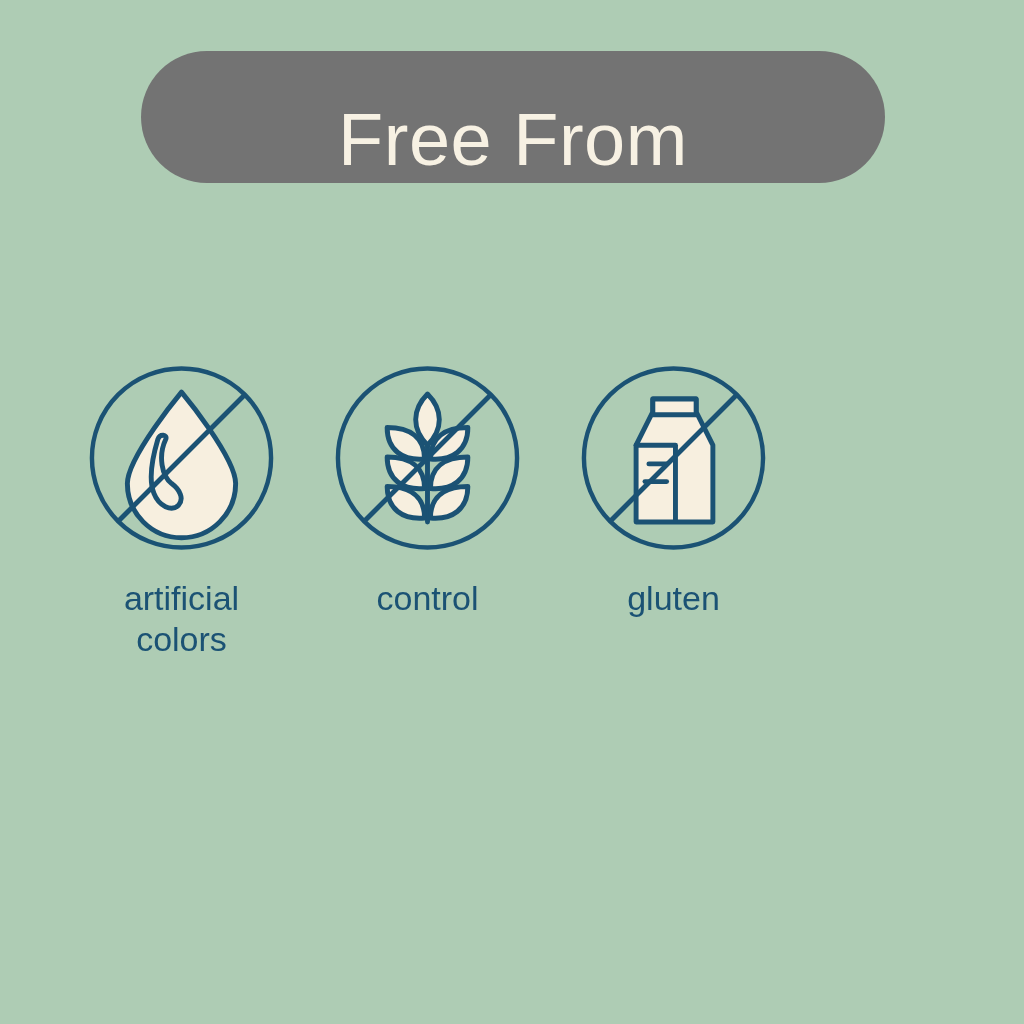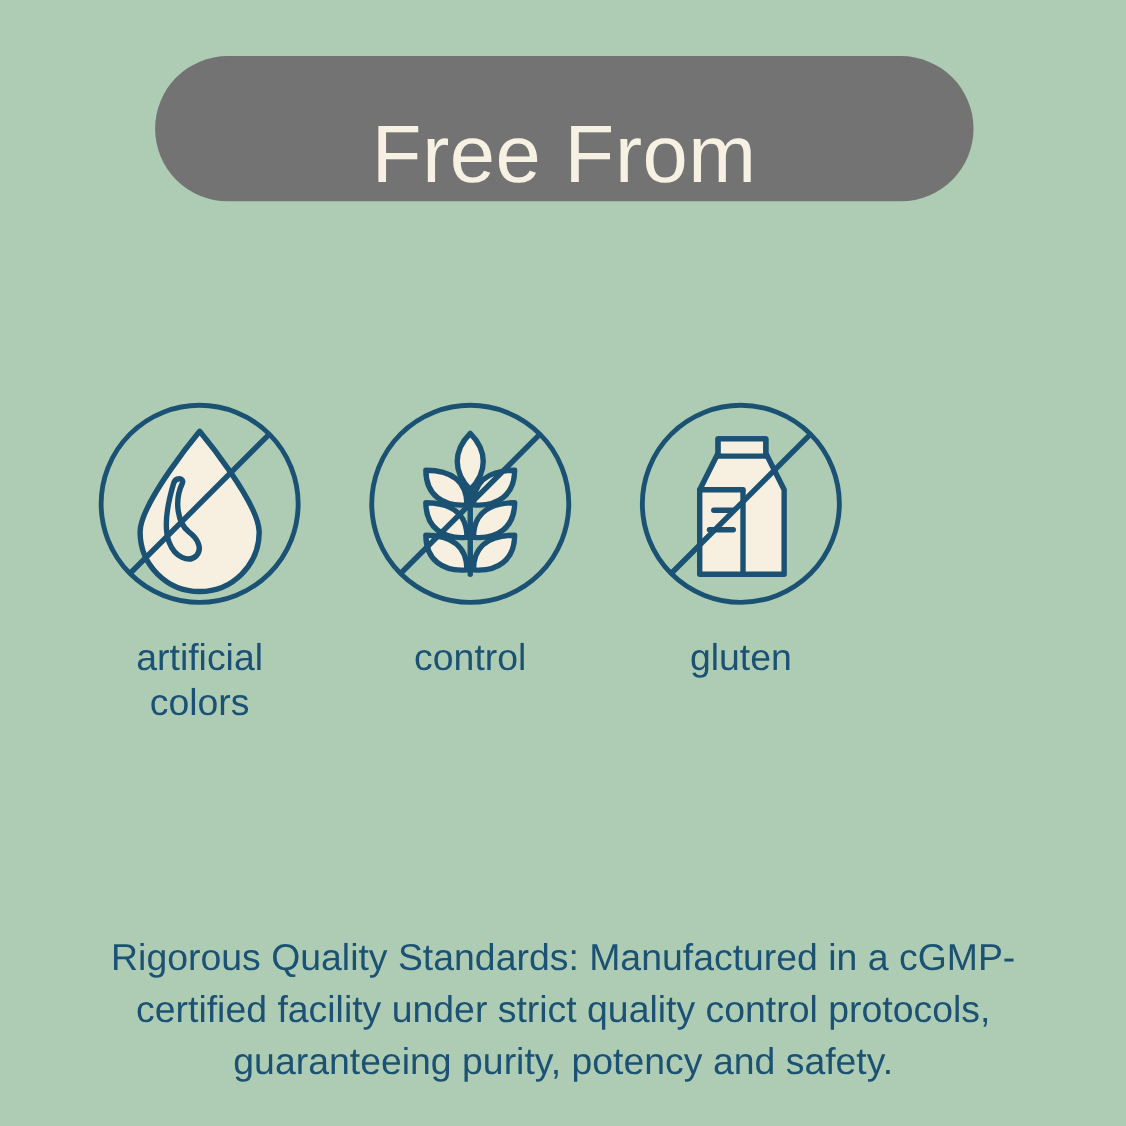--- a/index.html
+++ b/index.html
@@ -166,15 +166,14 @@
         <line x1="70" y1="101" x2="88" y2="101" stroke="#1b5274" stroke-width="5" stroke-linecap="round"></line>
         <line x1="66" y1="119" x2="88" y2="119" stroke="#1b5274" stroke-width="5" stroke-linecap="round"></line>
 
         <line x1="158" y1="32" x2="32" y2="158" stroke="#1b5274" stroke-width="5" stroke-linecap="round"></line>
       </svg>
       <div class="icon-label">gluten</div>
     </div>
 
   </div>
 
-  <div class="footer-note">Rigorous Quality Standards: Manufactured in a cGMP-certified facility under strict quality control protocols, guaranteeing purity, potency and safety.</div>
 
 </div>
 
 </body></html>

